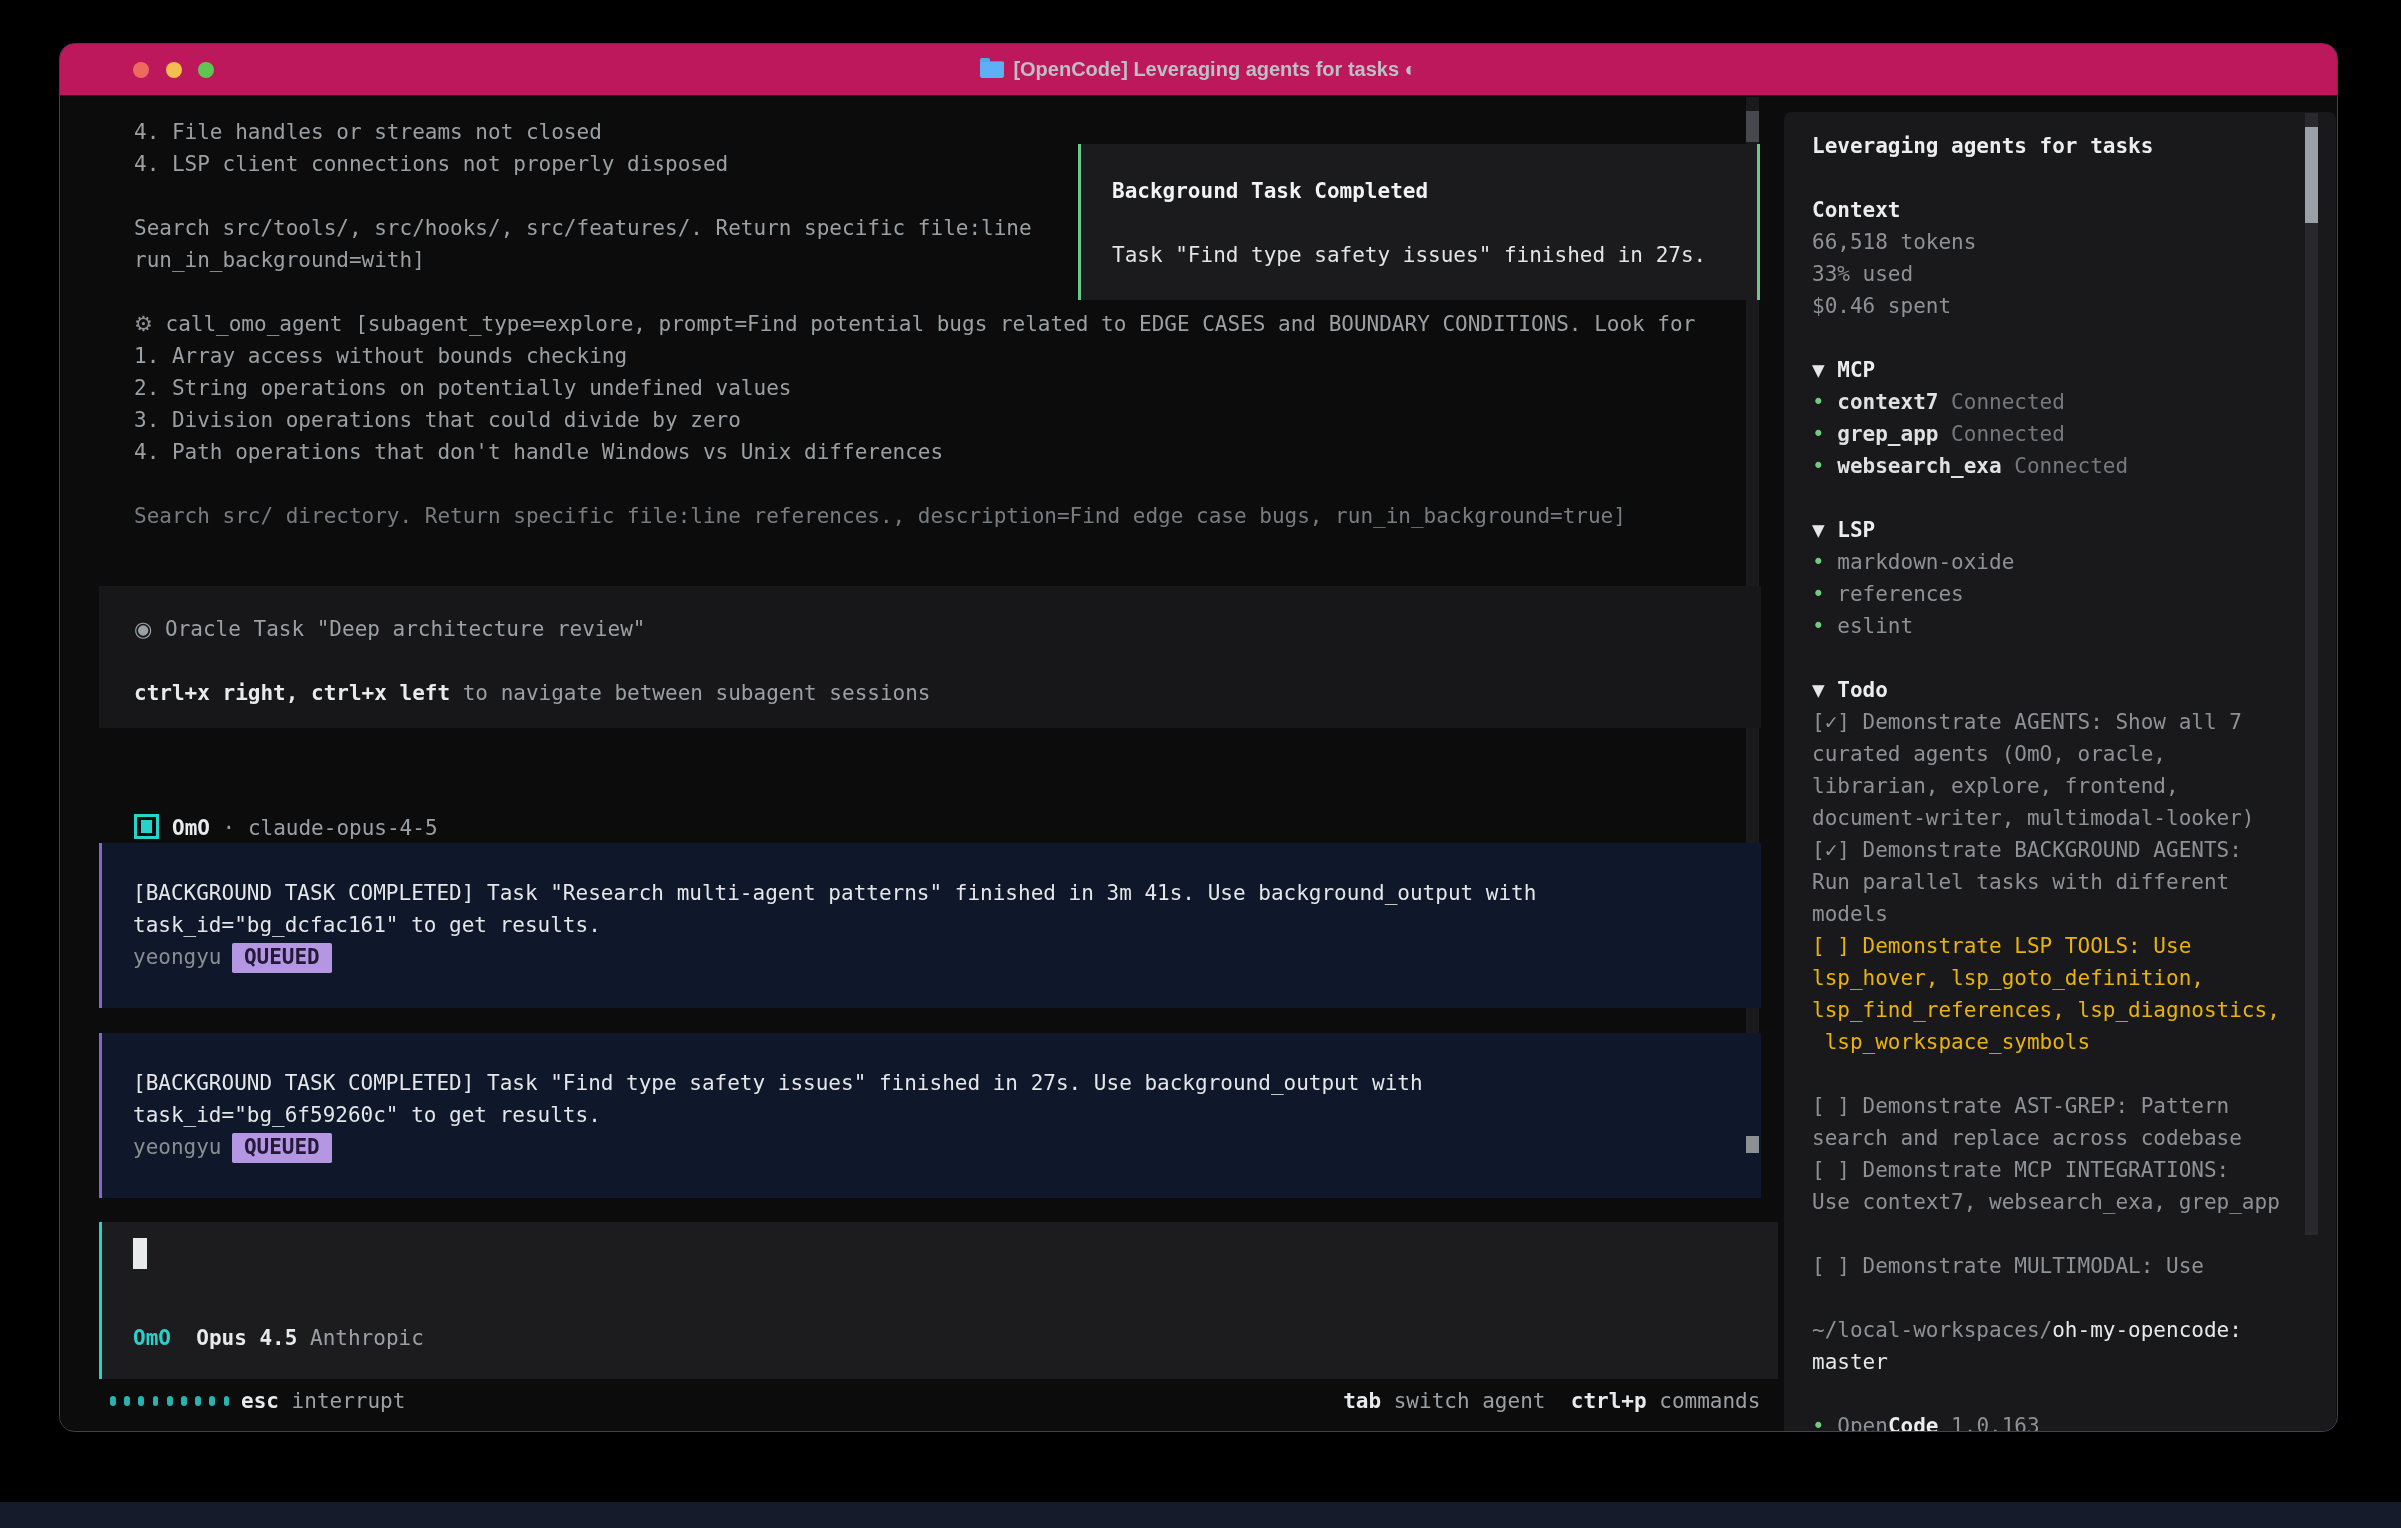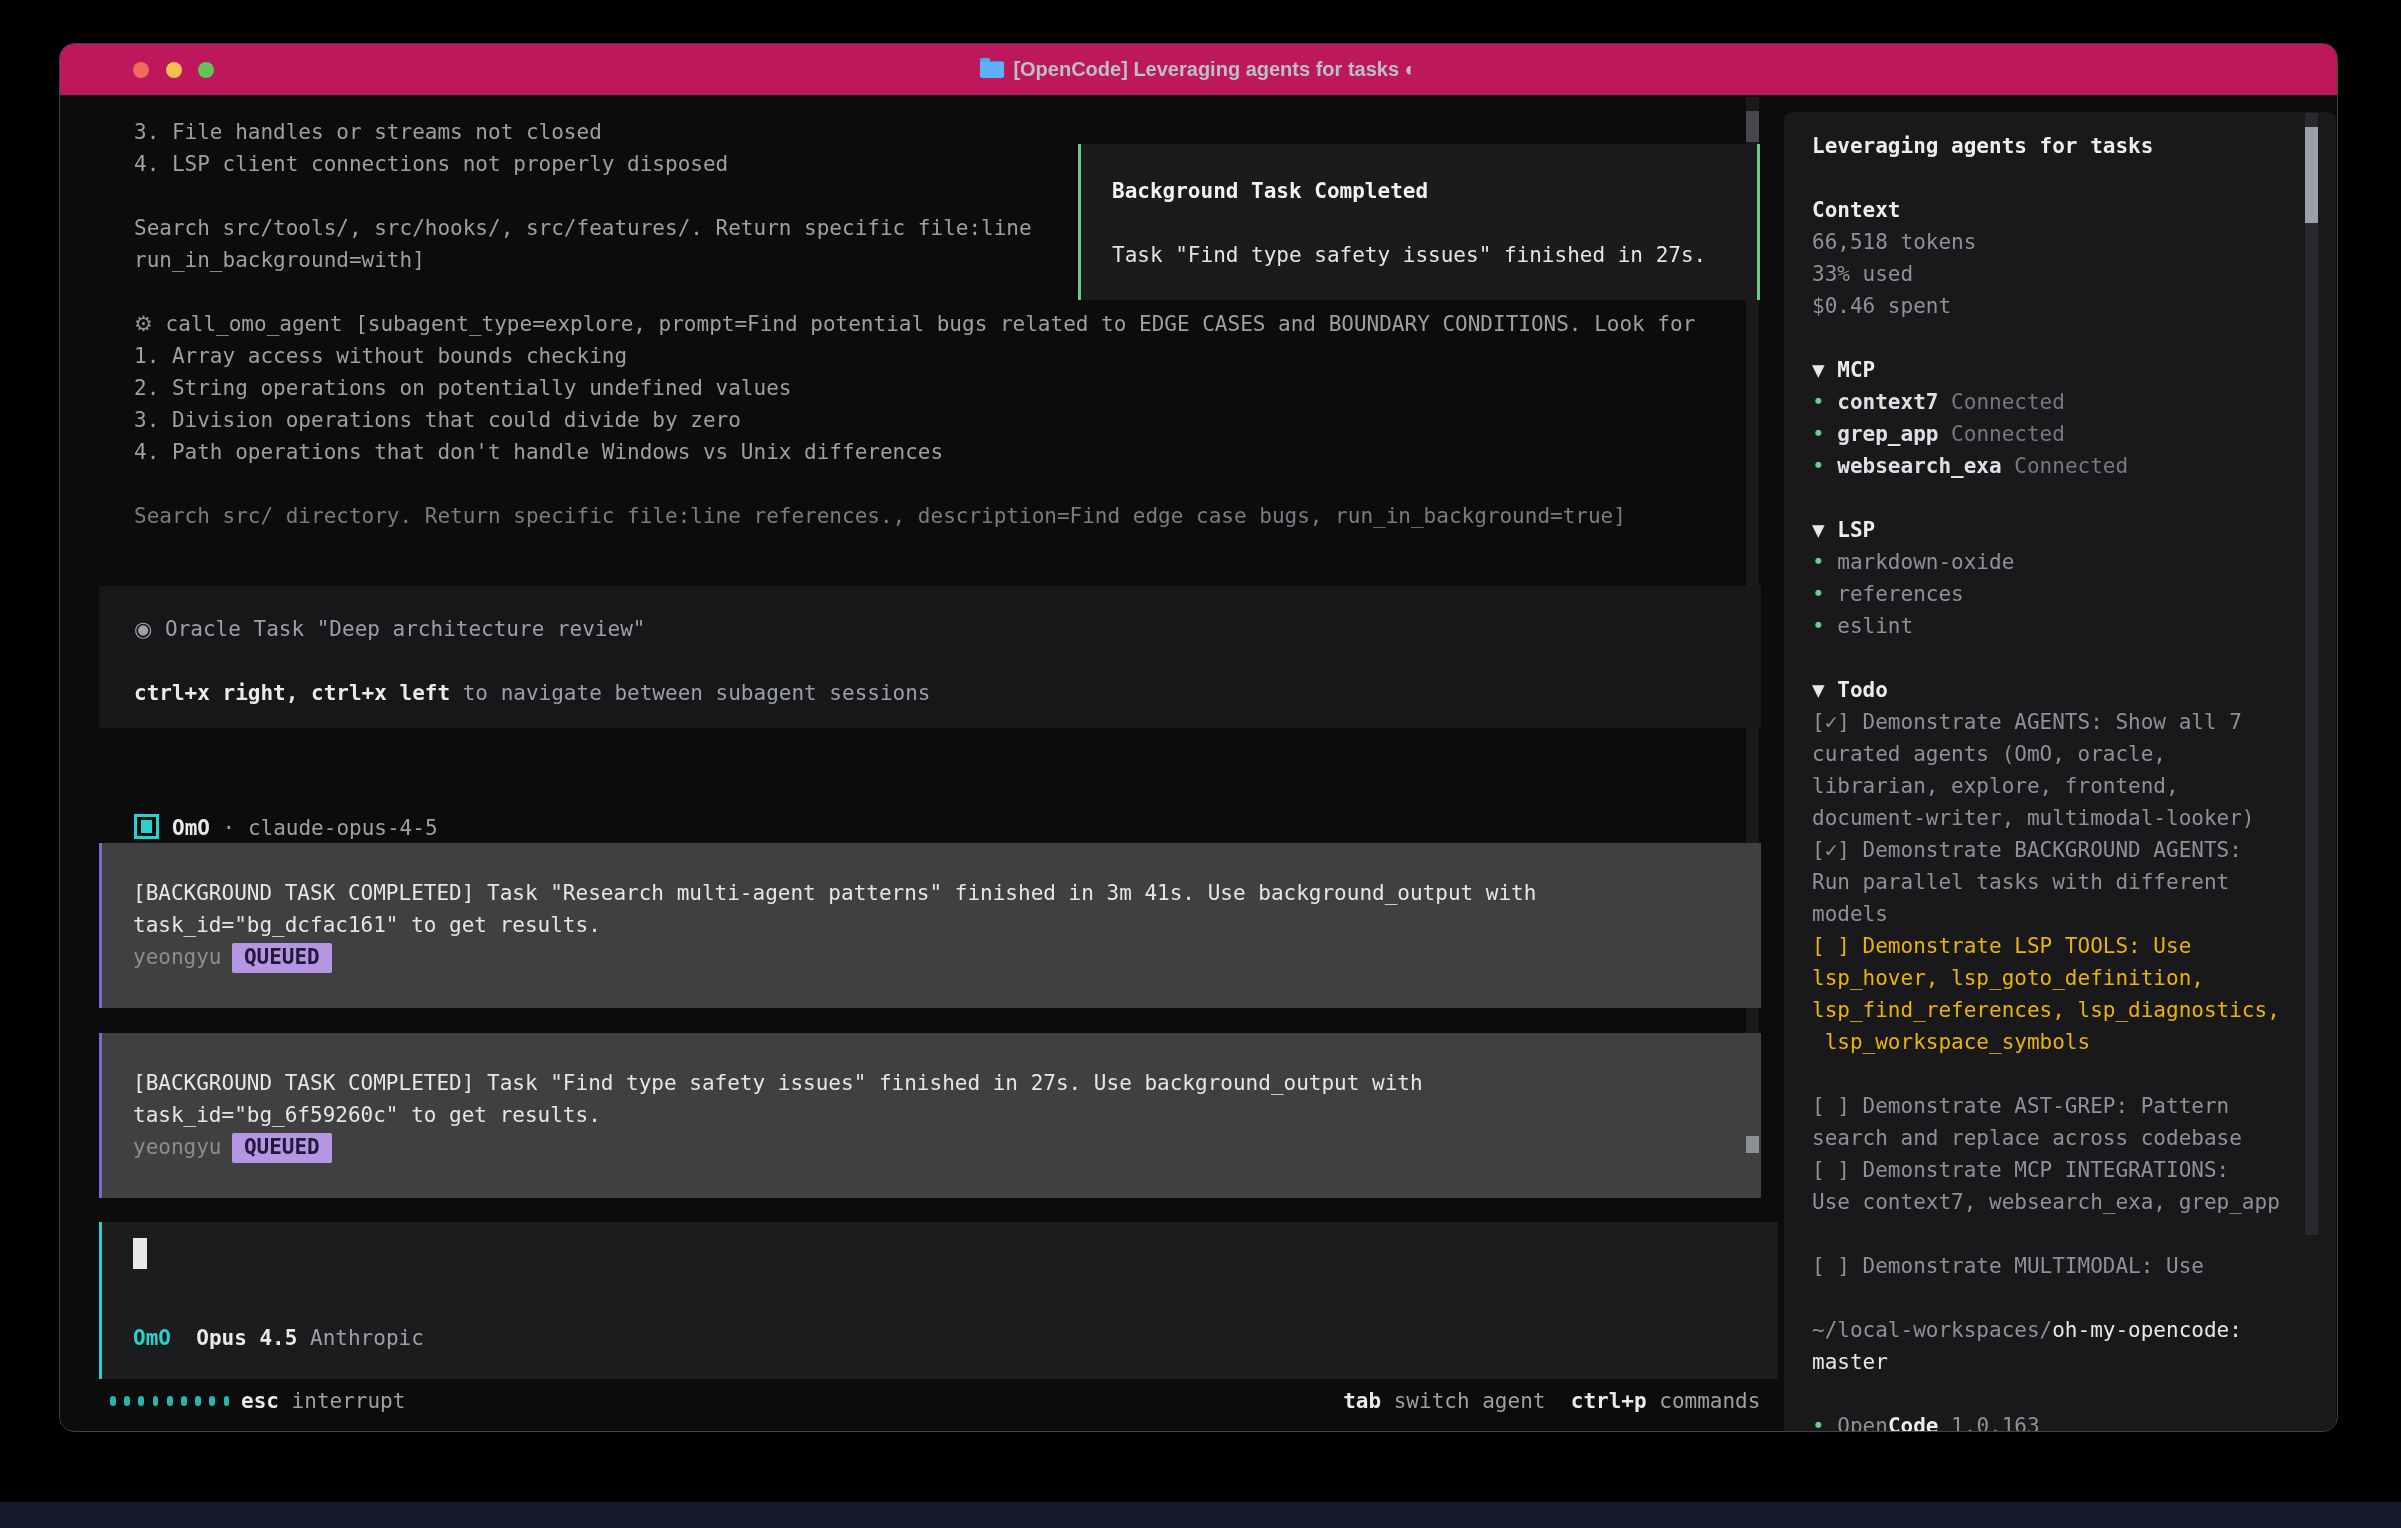--- a/index.html
+++ b/index.html
@@ -42,21 +42,21 @@
            border-left:3px solid #68c98a; border-right:3px solid #68c98a; padding:31px 0 0 31px; z-index:3; }
   .notif-title { height:32px; line-height:32px; color:#f2f3f5; font-weight:bold; }
 
   .oracle { position:absolute; left:39px; top:490px; width:1662px; height:142px; background:#17171a; padding:26.6px 0 0 35px; z-index:2; }
   .oracle-icon { font-family:"DejaVu Sans",sans-serif; color:#9aa0a4; }
 
   .agent-line { position:absolute; left:74px; top:716px; height:32px; line-height:32px; white-space:pre; z-index:2; }
   .omo-icon { display:inline-block; width:25px; height:25px; border:3px solid #28d1ca; vertical-align:-3.5px; position:relative; margin-right:13px; }
   .omo-icon::after { content:""; position:absolute; left:4.1px; top:3px; width:10.6px; height:13px; background:#28d1ca; }
 
-  .msg { position:absolute; left:39px; width:1662px; height:165px; background:#404040;
+  .msg { position:absolute; left:39px; width:1662px; height:165px; background:#0f172a;
          border-left:3.5px solid #8168ce; padding:34px 0 0 31px; z-index:2; }
   .msg.m1 { top:747px; } .msg.m2 { top:937px; }
   .msg .ln { color:#e4e6e8; }
   .author { color:#898e93; }
   .badge { display:inline-block; background:#b596e2; color:#221a38; font-weight:bold;
            line-height:29.5px; height:29.5px; padding:0 11.8px; margin-left:10.6px; border-radius:1.8px; vertical-align:middle; }
 
   .inputbox { position:absolute; left:39px; top:1126px; width:1679px; height:157px; background:#1c1c1f;
               border-left:3.5px solid #27d1ca; z-index:2;padding-left:24px; }
   .cursor { position:absolute; left:31px; top:16px; width:14px; height:31px; background:#e7e9eb; }
@@ -104,21 +104,21 @@
       </div>
     </div>
 
     <div class="wbody">
 
       <div class="main">
 
         <div class="scroll-track"></div>
 
         <div class="log">
-          <div class="ln g">3. File handles or streams not closed</div>
+          <div class="ln g">4. File handles or streams not closed</div>
           <div class="ln g">4. LSP client connections not properly disposed</div>
           <div class="ln"></div>
           <div class="ln g">Search src/tools/, src/hooks/, src/features/. Return specific file:line</div>
           <div class="ln g">run_in_background=with]</div>
           <div class="ln"></div>
           <div class="ln g"><span class="gear">⚙</span><span> </span><span>call_omo_agent [subagent_type=explore, prompt=Find potential bugs related to EDGE CASES and BOUNDARY CONDITIONS. Look for</span></div>
           <div class="ln g">1. Array access without bounds checking</div>
           <div class="ln g">2. String operations on potentially undefined values</div>
           <div class="ln g">3. Division operations that could divide by zero</div>
           <div class="ln g">4. Path operations that don't handle Windows vs Unix differences</div>

